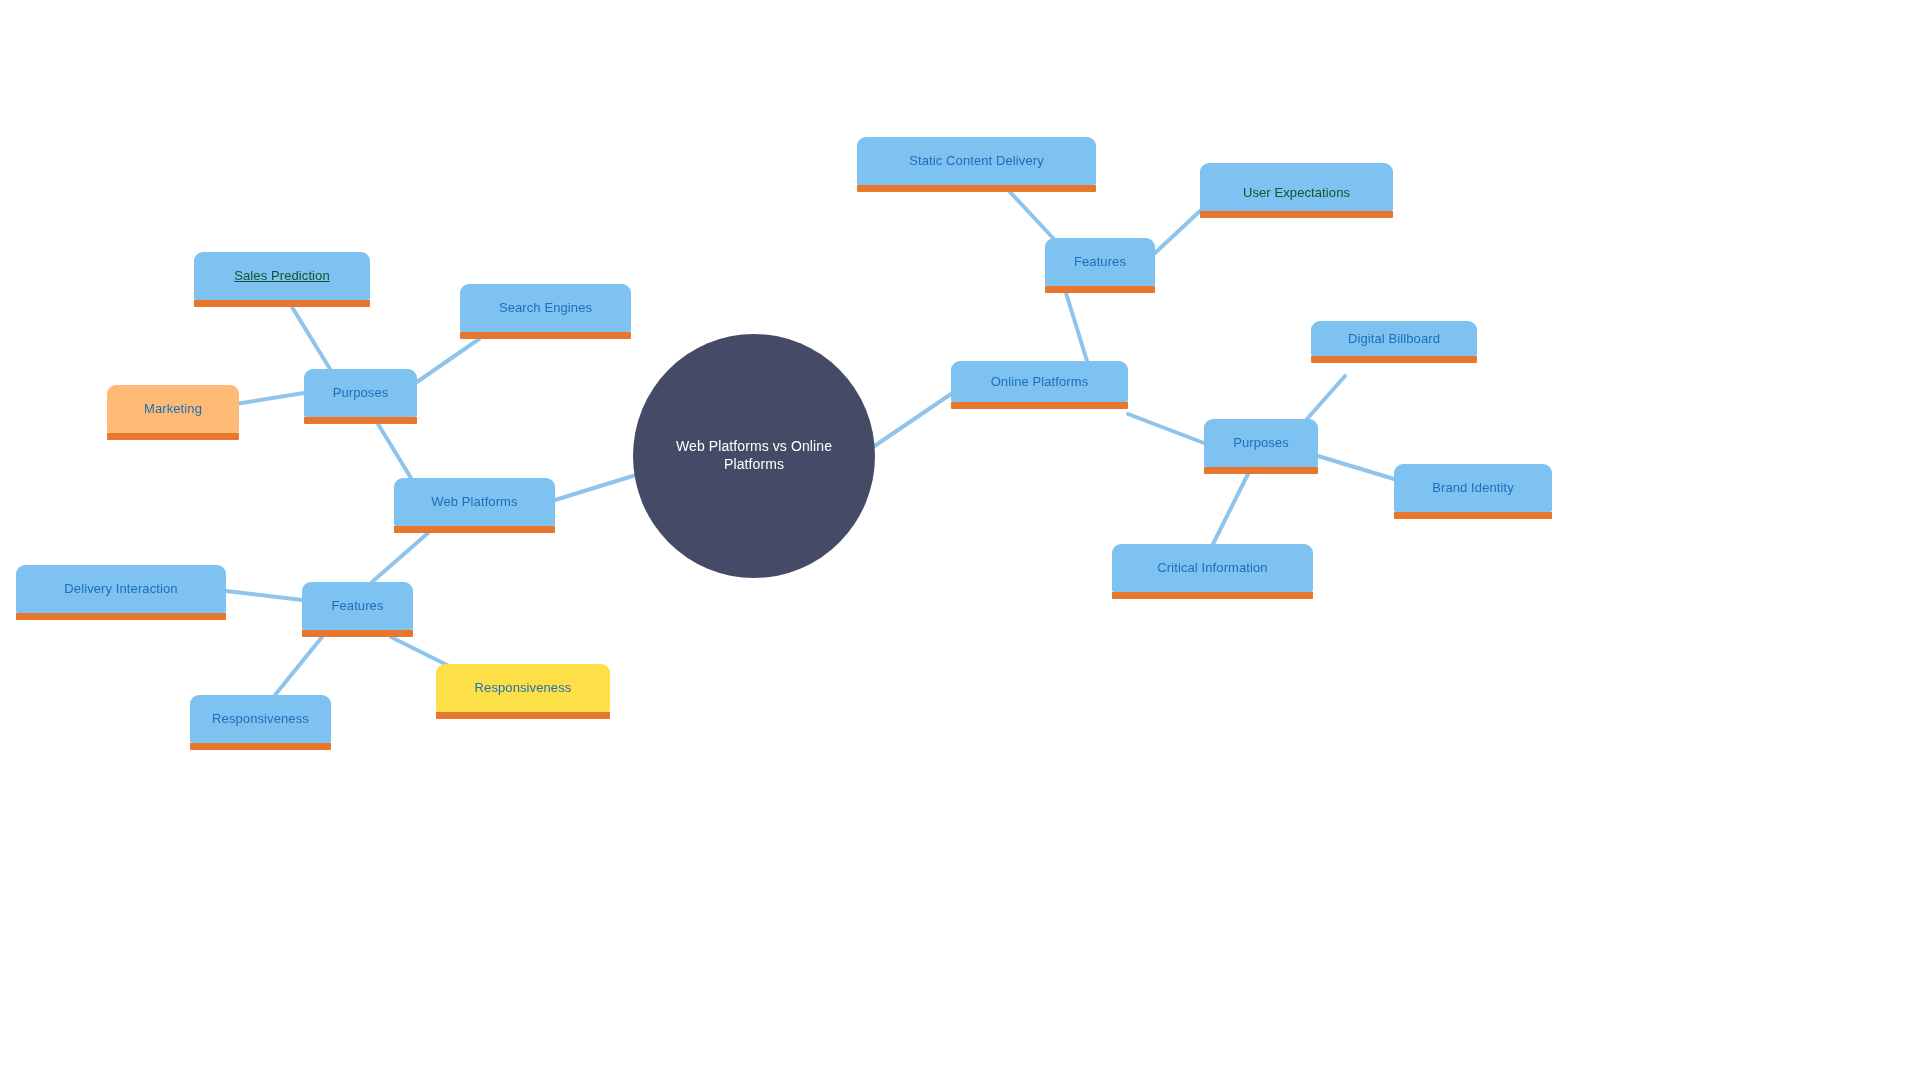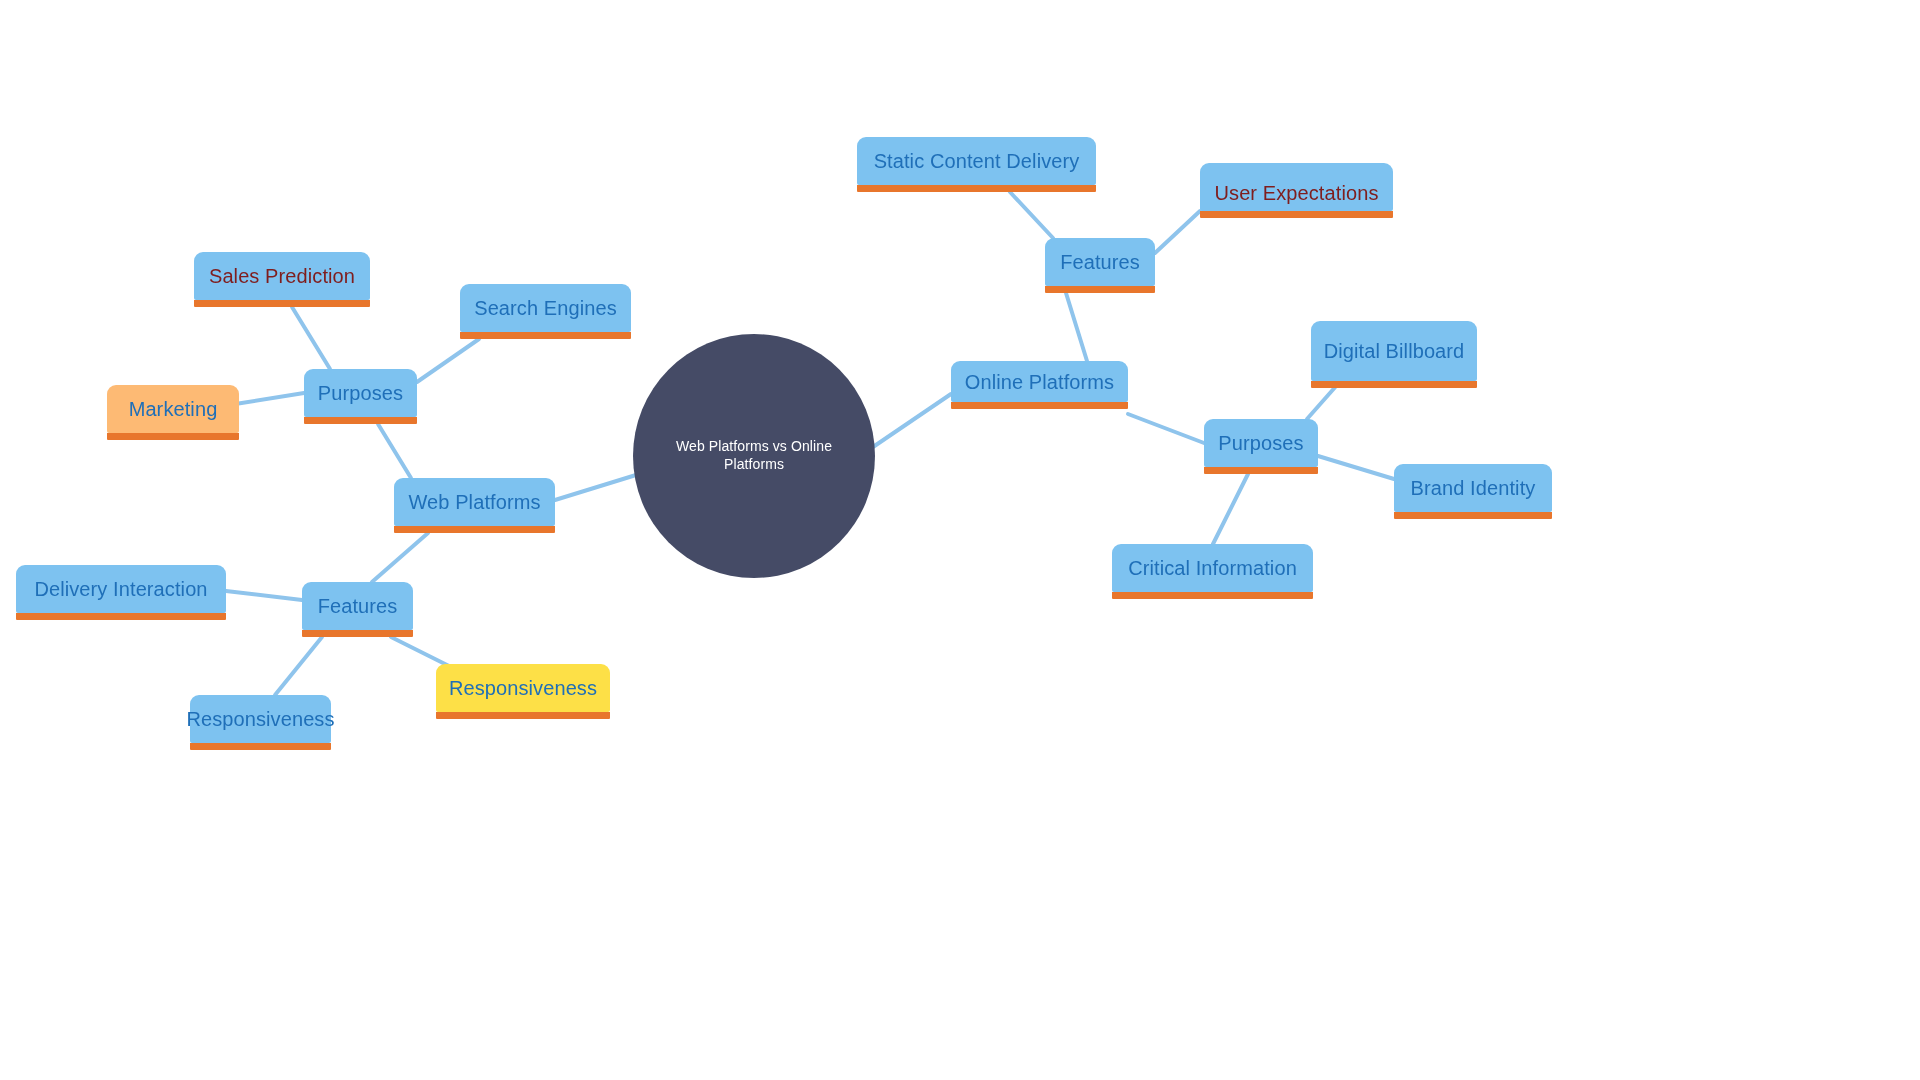--- a/index.html
+++ b/index.html
@@ -51,21 +51,21 @@
   .node {
     position: absolute;
     box-sizing: border-box;
     display: flex;
     align-items: center;
     justify-content: center;
     border-radius: 9px 9px 2px 2px;
     z-index: 4;
   }
   .node .node-label {
-    font-size: 20px;
+    font-size: 13px;
     line-height: 1.2;
     white-space: nowrap;
     letter-spacing: 0.1px;
     font-weight: 400;
     padding: 0 4px;
   }
   .node .node-underline {
     position: absolute;
     left: 0;
     bottom: -7px;
@@ -100,21 +100,21 @@
   <div id="node-layer">
       <div class="node" style="left: 394px; top: 478px; width: 161px; height: 48px; background: rgb(125, 194, 240);">
         <span class="node-label" style="color: rgb(31, 111, 184);">Web Platforms</span>
         <div class="node-underline" style="background: rgb(232, 118, 44);"></div>
       </div>
       <div class="node" style="left: 304px; top: 369px; width: 113px; height: 48px; background: rgb(125, 194, 240);">
         <span class="node-label" style="color: rgb(31, 111, 184);">Purposes</span>
         <div class="node-underline" style="background: rgb(232, 118, 44);"></div>
       </div>
       <div class="node" style="left: 194px; top: 252px; width: 176px; height: 48px; background: rgb(125, 194, 240);">
-        <span class="node-label" style="color: #7f1d1d;">Sales Prediction</span>
+        <span class="node-label" style="color: #14532d; text-decoration: underline;">Sales Prediction</span>
         <div class="node-underline" style="background: rgb(232, 118, 44);"></div>
       </div>
       <div class="node" style="left: 460px; top: 284px; width: 171px; height: 48px; background: rgb(125, 194, 240);">
         <span class="node-label" style="color: rgb(31, 111, 184);">Search Engines</span>
         <div class="node-underline" style="background: rgb(232, 118, 44);"></div>
       </div>
       <div class="node" style="left: 107px; top: 385px; width: 132px; height: 48px; background: #fdba74;">
         <span class="node-label" style="color: rgb(31, 111, 184);">Marketing</span>
         <div class="node-underline" style="background: rgb(232, 118, 44);"></div>
       </div>
@@ -140,28 +140,28 @@
       </div>
       <div class="node" style="left: 1045px; top: 238px; width: 110px; height: 48px; background: rgb(125, 194, 240);">
         <span class="node-label" style="color: rgb(31, 111, 184);">Features</span>
         <div class="node-underline" style="background: rgb(232, 118, 44);"></div>
       </div>
       <div class="node" style="left: 857px; top: 137px; width: 239px; height: 48px; background: rgb(125, 194, 240);">
         <span class="node-label" style="color: rgb(31, 111, 184);">Static Content Delivery</span>
         <div class="node-underline" style="background: rgb(232, 118, 44);"></div>
       </div>
       <div class="node" style="left: 1200px; top: 163px; width: 193px; height: 48px; background: rgb(125, 194, 240);">
-        <span class="node-label" style="color: #7f1d1d; margin-top: 12px;">User Expectations</span>
+        <span class="node-label" style="color: #14532d; margin-top: 12px;">User Expectations</span>
         <div class="node-underline" style="background: rgb(232, 118, 44);"></div>
       </div>
       <div class="node" style="left: 1204px; top: 419px; width: 114px; height: 48px; background: rgb(125, 194, 240);">
         <span class="node-label" style="color: rgb(31, 111, 184);">Purposes</span>
         <div class="node-underline" style="background: rgb(232, 118, 44);"></div>
       </div>
-      <div class="node" style="left: 1311px; top: 321px; width: 166px; height: 60px; background: rgb(125, 194, 240);">
+      <div class="node" style="left: 1311px; top: 321px; width: 166px; height: 35px; background: rgb(125, 194, 240);">
         <span class="node-label" style="color: rgb(31, 111, 184);">Digital Billboard</span>
         <div class="node-underline" style="background: rgb(232, 118, 44);"></div>
       </div>
       <div class="node" style="left: 1394px; top: 464px; width: 158px; height: 48px; background: rgb(125, 194, 240);">
         <span class="node-label" style="color: rgb(31, 111, 184);">Brand Identity</span>
         <div class="node-underline" style="background: rgb(232, 118, 44);"></div>
       </div>
       <div class="node" style="left: 1112px; top: 544px; width: 201px; height: 48px; background: rgb(125, 194, 240);">
         <span class="node-label" style="color: rgb(31, 111, 184);">Critical Information</span>
         <div class="node-underline" style="background: rgb(232, 118, 44);"></div>

